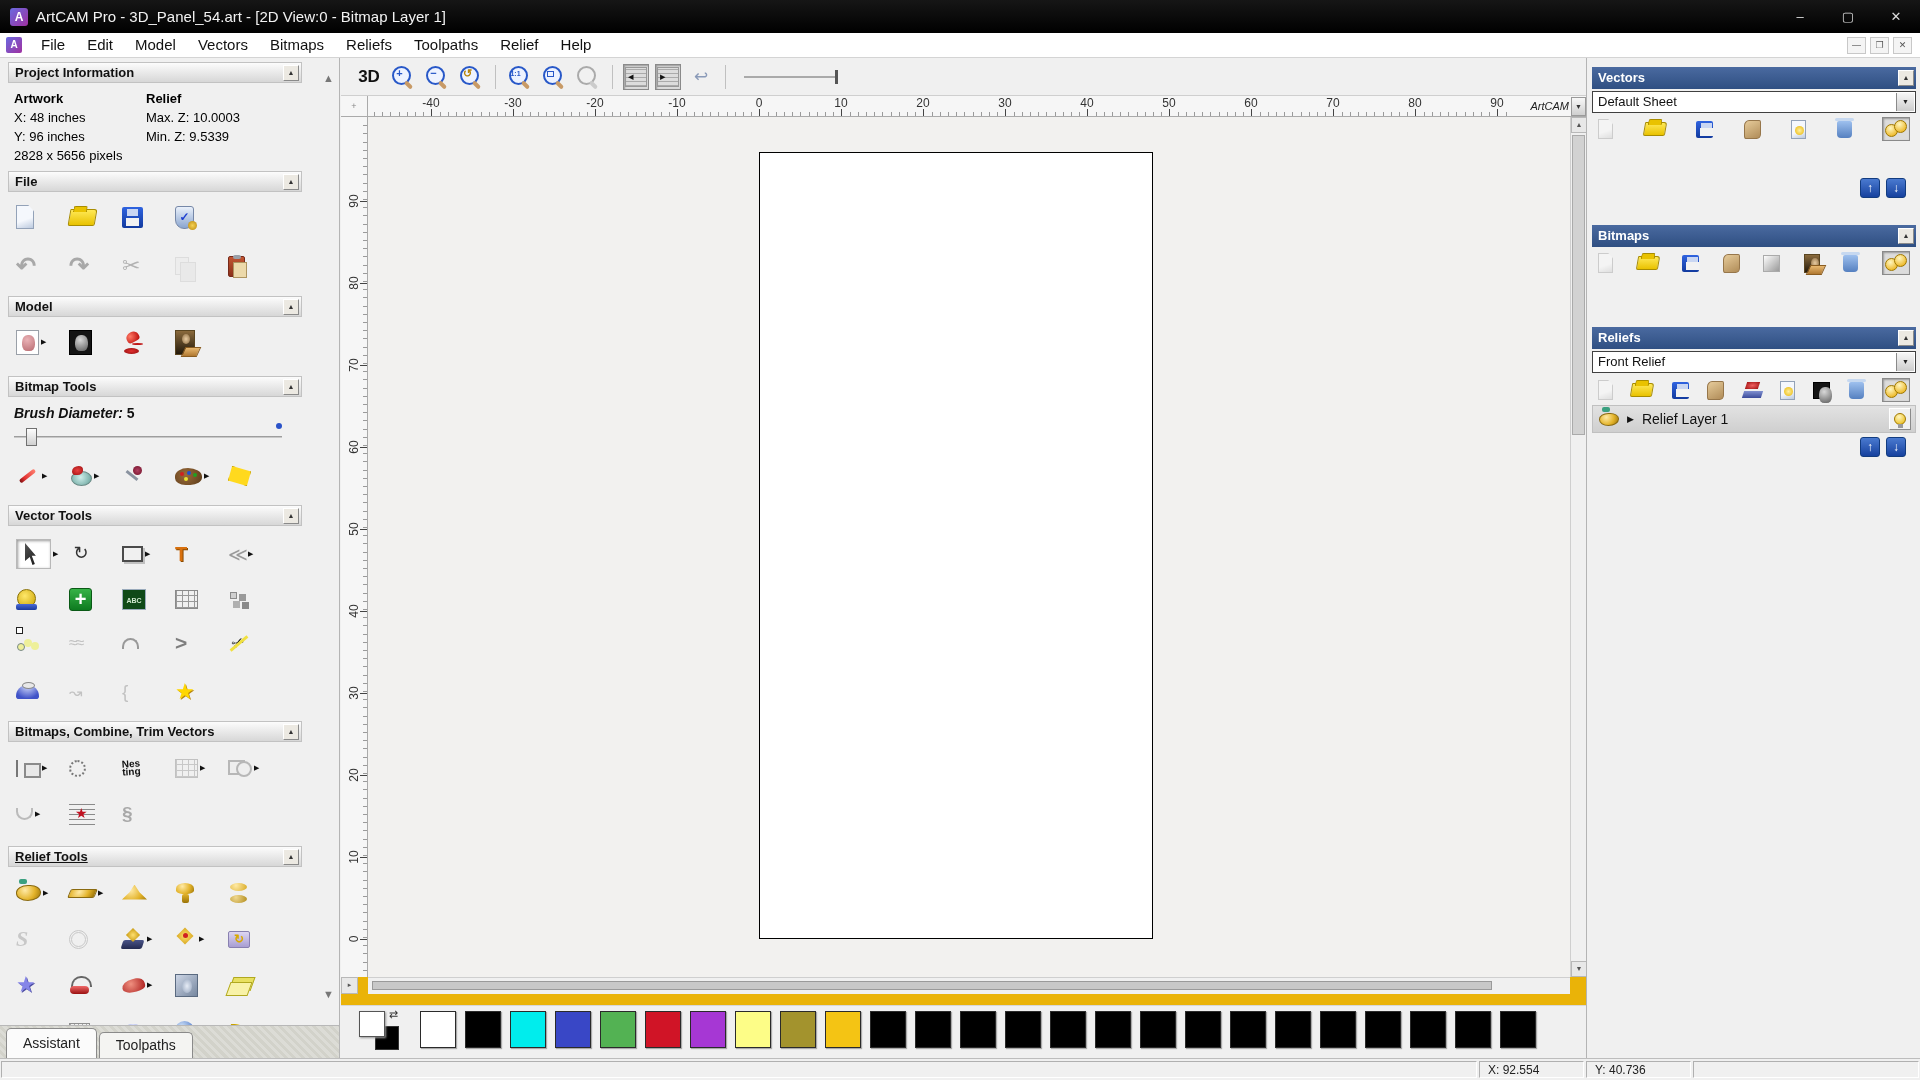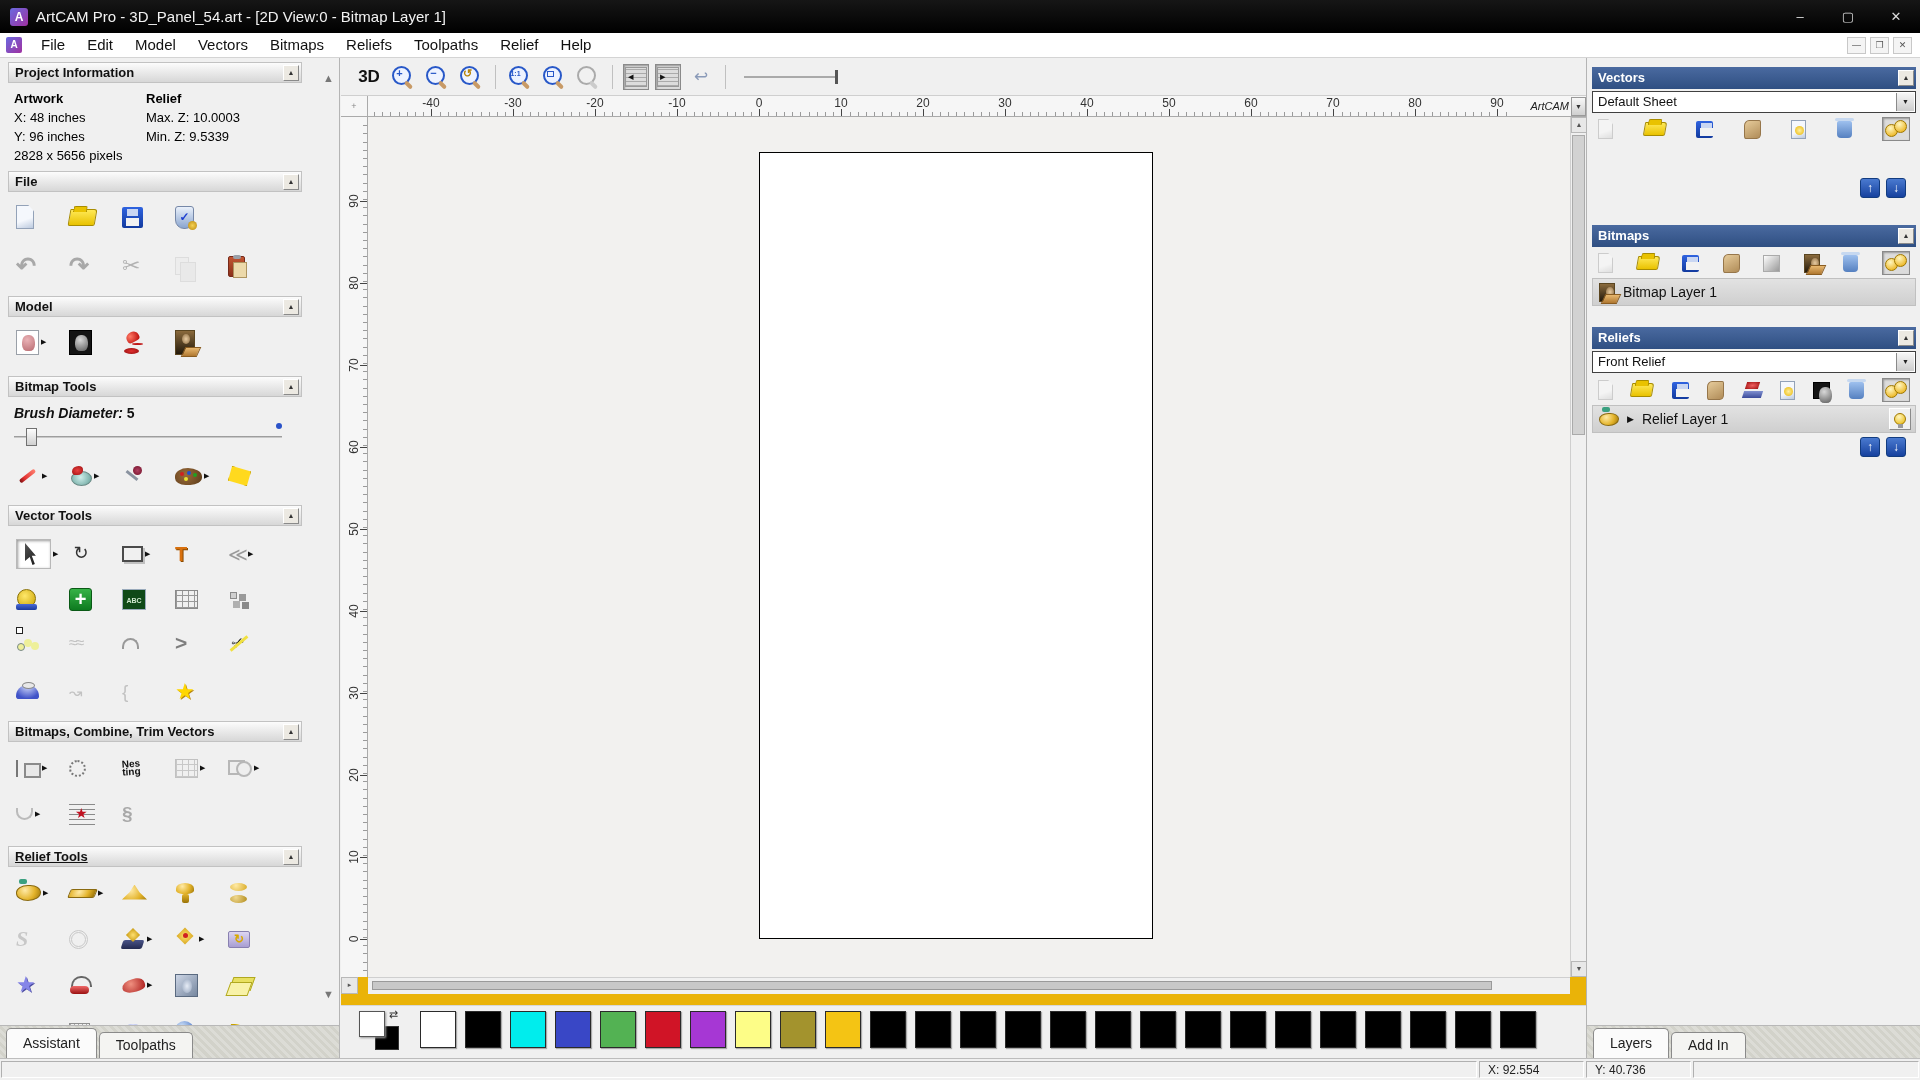--- a/index.html
+++ b/index.html
@@ -781,24 +781,20 @@
     <div class="i-folder" style="width:22px;height:14px;"></div>
     <div class="i-floppy" style="width:17px;height:17px;"></div>
     <div class="i-merge"></div>
     <div class="i-graysq"></div>
     <div class="i-mona small"></div>
     <div class="i-trash"></div>
     <div class="pressedbox" style="width:28px;height:24px;">
         <div class="i-bulbs2"></div>
       </div>
   </div>
-  <div class="layerrow" style="top:220px;">
-    <div class="i-mona small" style="margin-left:6px;"></div>
-    <span class="lname">Bitmap Layer 1</span>
-  </div>
 
   <div class="bluehdr" style="top:269px;">
     <span>Reliefs</span>
     <span class="colbtn">▲</span>
   </div>
   <div class="combo" style="top:293px;">
     <span>Front Relief</span>
     <span class="db">▼</span>
   </div>
   <div class="rp-icons" style="top:319px;">
@@ -820,24 +816,20 @@
     <span class="lname">Relief Layer 1</span>
     <div class="raisedbox" style="width:22px;height:22px;margin-right:4px;">
         <div class="i-bulb"></div>
       </div>
   </div>
   <div class="updown" style="right:14px; top:379px;">
     <div class="i-arrbtn">↑</div>
     <div class="i-arrbtn">↓</div>
   </div>
 
-  <div class="tabstrip">
-    <div class="tab active">Layers</div>
-    <div class="tab" style="background:#f4f4f2;">Add In</div>
-  </div>
 </div>
 
 <div id="statusbar">
   <div class="scell grow"></div>
   <div class="scell" style="width:105px;">X: 92.554</div>
   <div class="scell" style="width:105px;">Y: 40.736</div>
   <div class="scell" style="width:226px;"></div>
 </div>
 
 </body></html>

